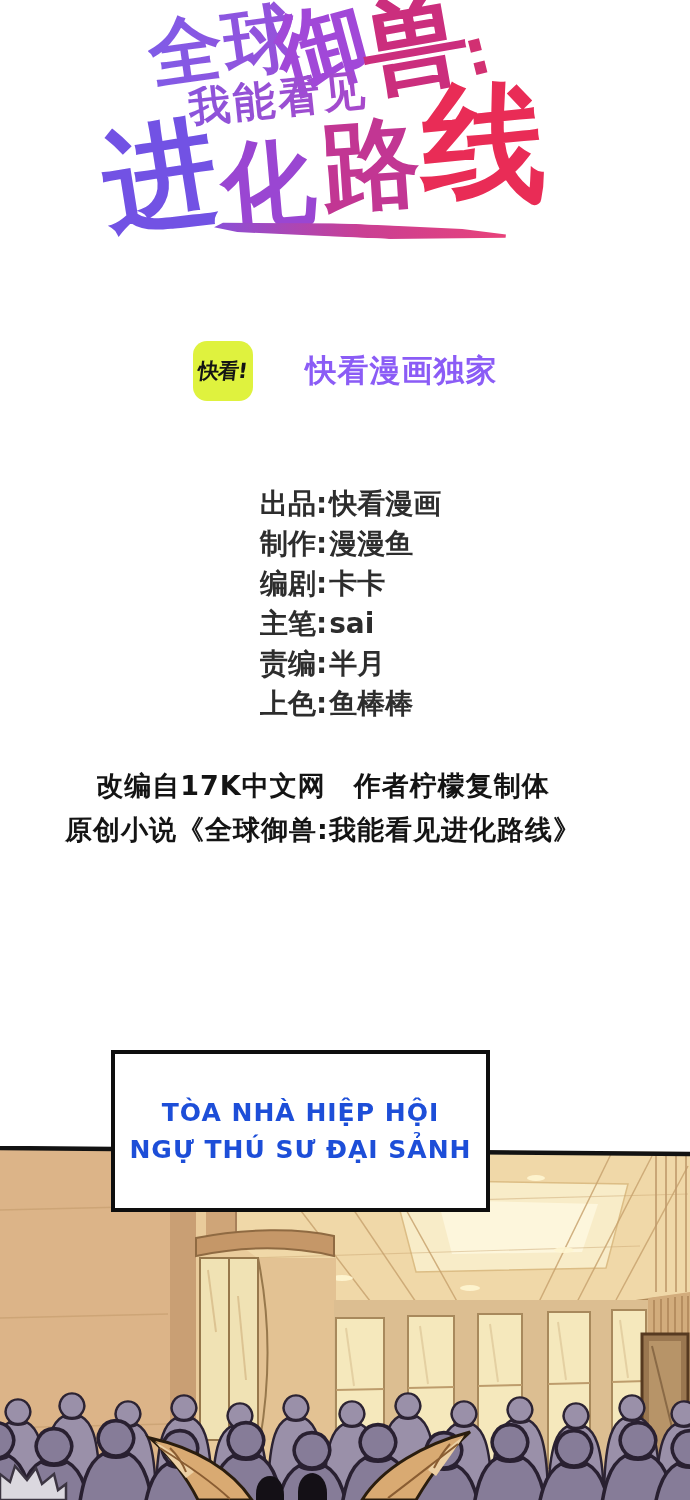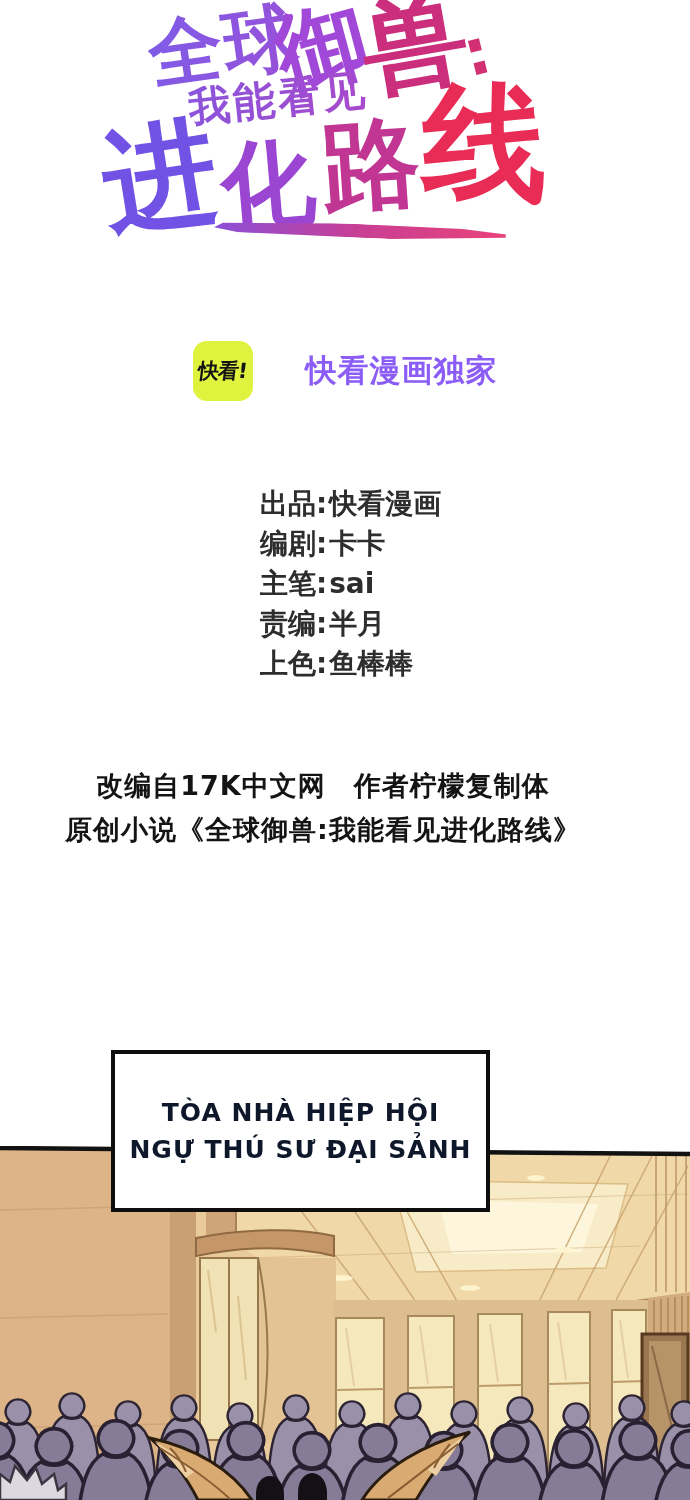--- a/index.html
+++ b/index.html
@@ -43,21 +43,21 @@
   
   .adaptation{position:absolute;left:-22px;top:764px;width:690px;text-align:center;
     font-size:27px;font-weight:700;color:#141414;line-height:44px;letter-spacing:1px;}
   
   .panel{position:absolute;left:0;top:1146px;width:690px;height:354px;}
   .panel svg{display:block;}
   
   .caption-box{position:absolute;left:111px;top:1050px;width:379px;height:162px;
     box-sizing:border-box;background:#ffffff;border:4px solid #0e0e0e;z-index:5;
     display:flex;align-items:center;justify-content:center;text-align:center;
-    padding:0 14px;font-size:25px;font-weight:700;color:#0f172a;line-height:37px;letter-spacing:1px;}
+    padding:0 14px;font-size:25px;font-weight:700;color:#1d4ed8;line-height:37px;letter-spacing:1px;}
 </style>
 </head>
 <body>
 
 <div class="page">
 
   <div class="title-logo">
     <span id="t1a" class="tline grad">全球</span>
     <span id="t1b" class="tline"><span>御</span><span>兽</span><span>:</span></span>
     <span id="t2" class="tline grad">我能看见</span>
@@ -67,20 +67,21 @@
 
   <div class="publisher">
     <div class="badge">
       <span>快看!</span>
     </div>
     <div class="pub-label">快看漫画独家</div>
   </div>
 
   <div class="credits">
     <div class="credit-row"><span class="c-label">出品</span><span class="c-colon">:</span><span class="c-value">快看漫画</span></div>
+    <div class="credit-row"><span class="c-label">制作</span><span class="c-colon">:</span><span class="c-value">漫漫鱼</span></div>
     <div class="credit-row"><span class="c-label">编剧</span><span class="c-colon">:</span><span class="c-value">卡卡</span></div>
     <div class="credit-row"><span class="c-label">主笔</span><span class="c-colon">:</span><span class="c-value">sai</span></div>
     <div class="credit-row"><span class="c-label">责编</span><span class="c-colon">:</span><span class="c-value">半月</span></div>
     <div class="credit-row"><span class="c-label">上色</span><span class="c-colon">:</span><span class="c-value">鱼棒棒</span></div>
   </div>
 
   <div class="adaptation">
     <div>改编自17K中文网　作者柠檬复制体</div>
     <div>原创小说《全球御兽:我能看见进化路线》</div>
   </div>

